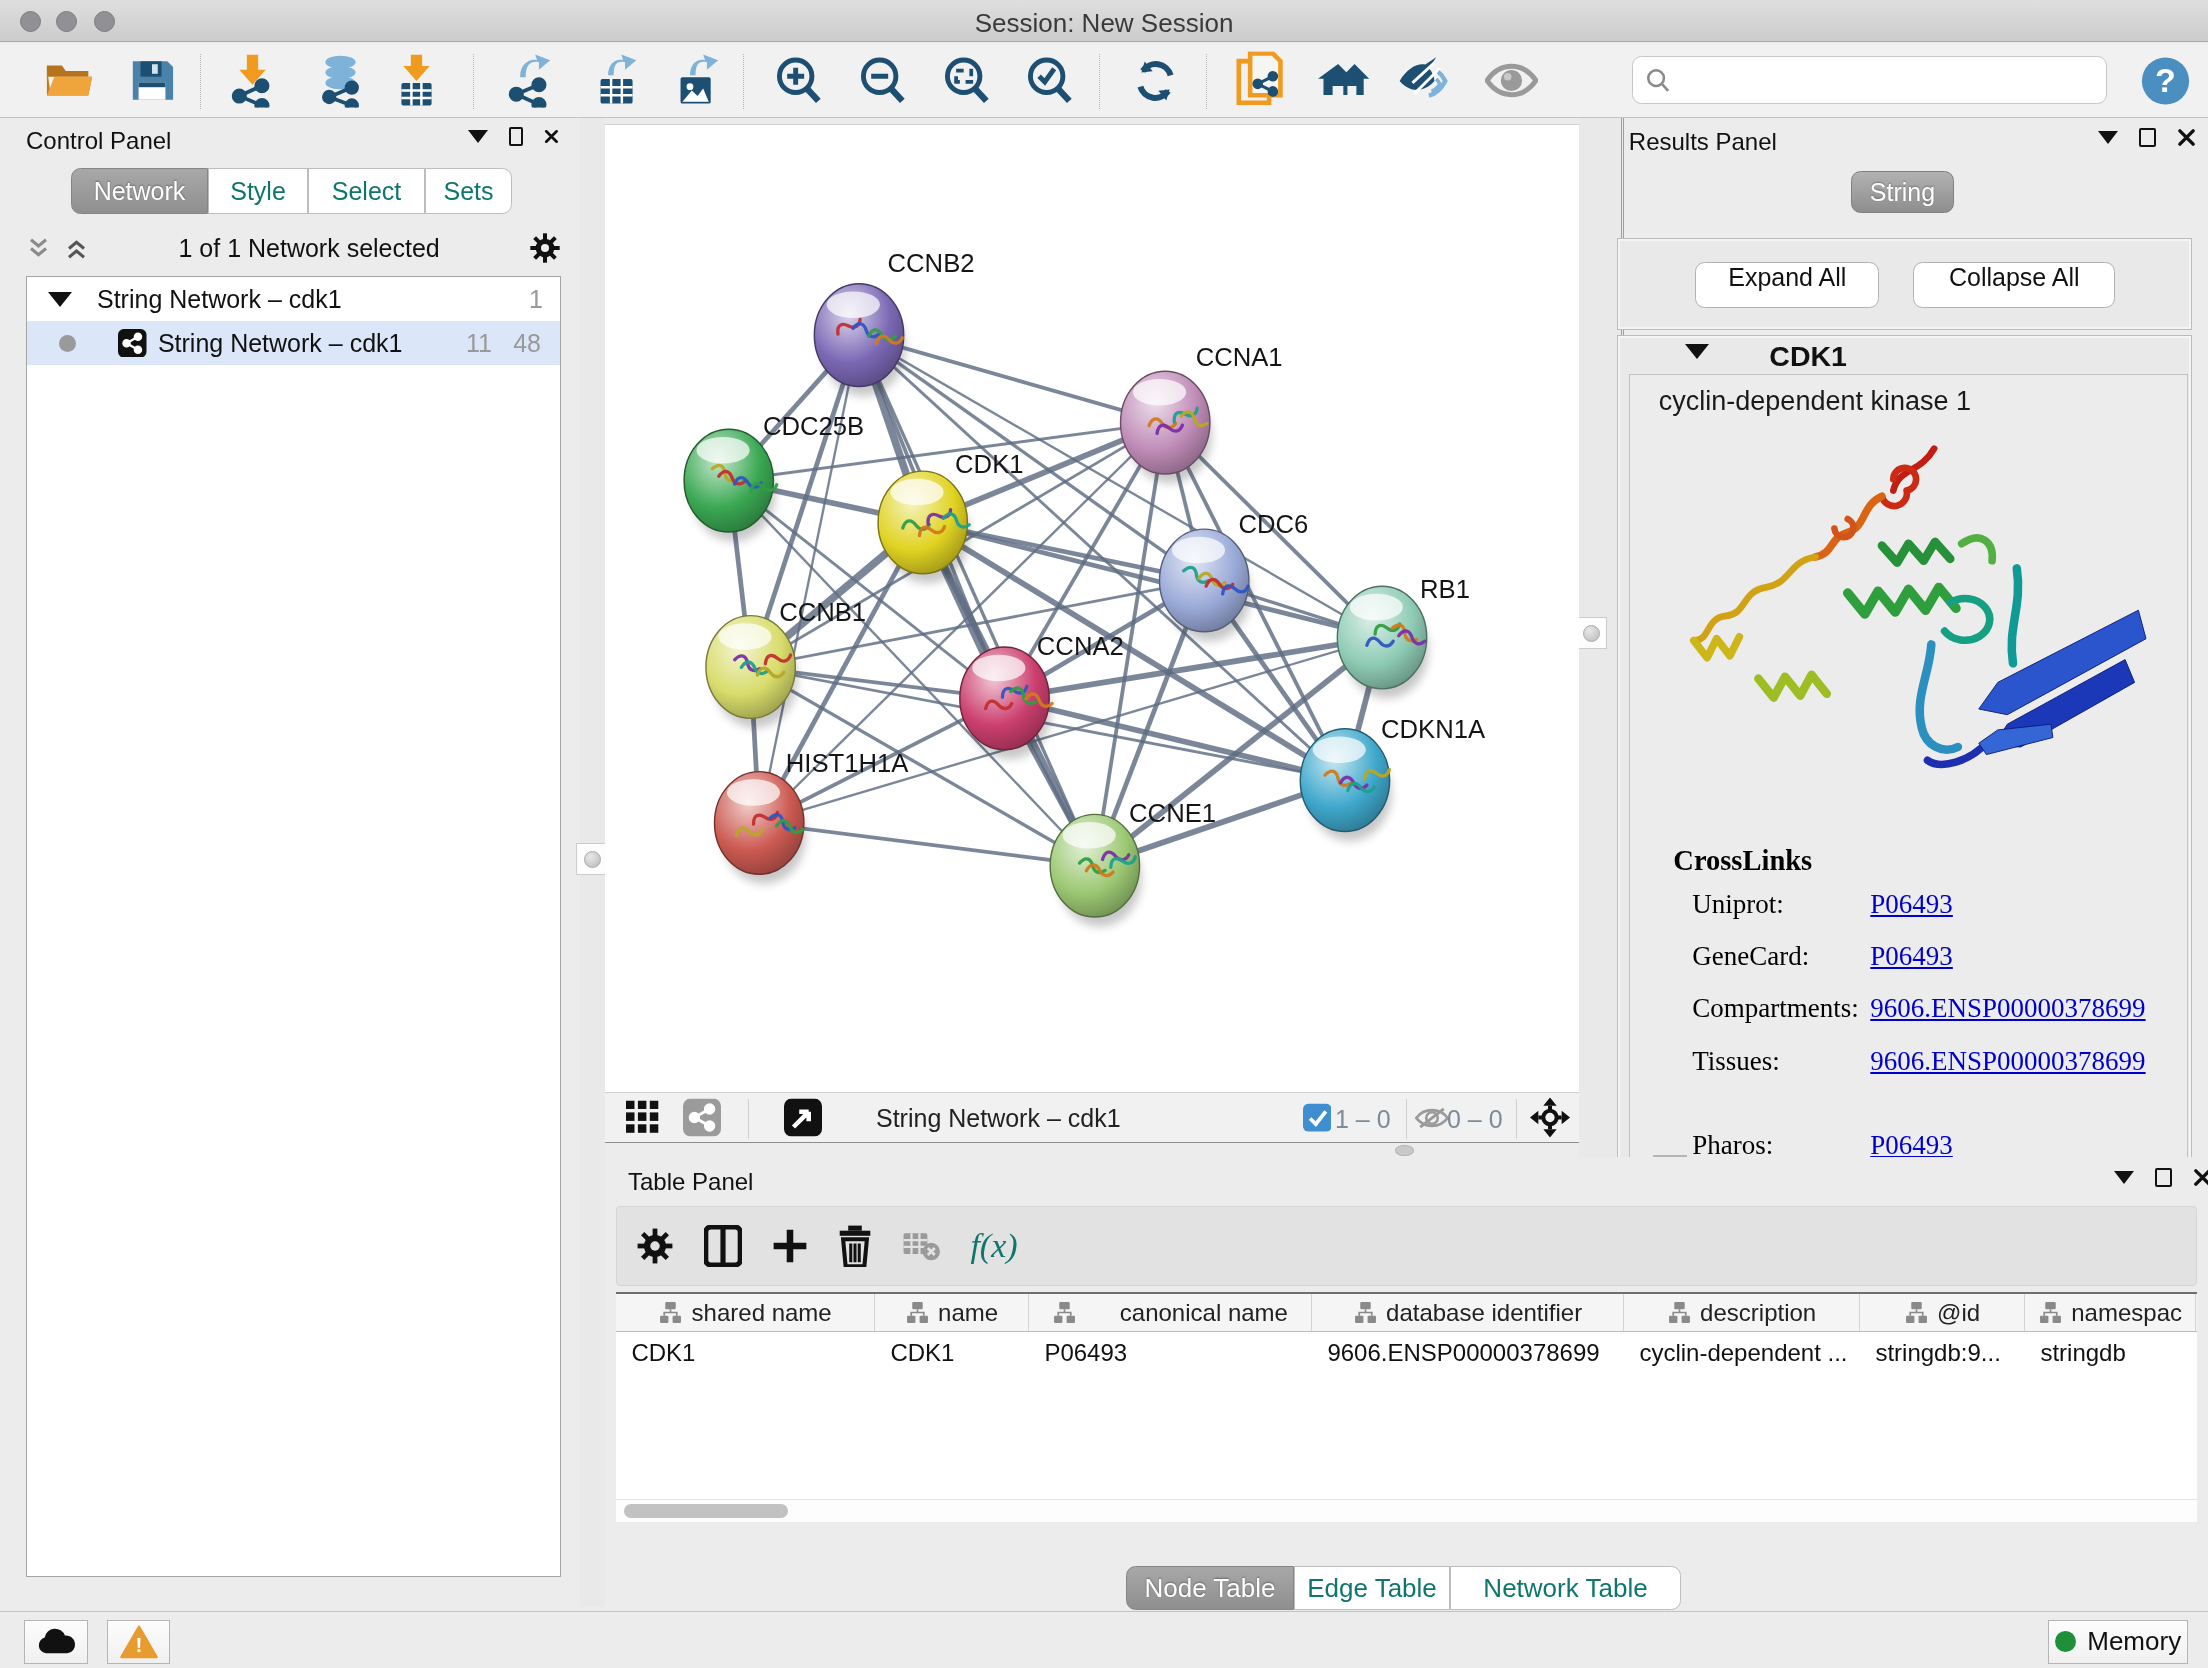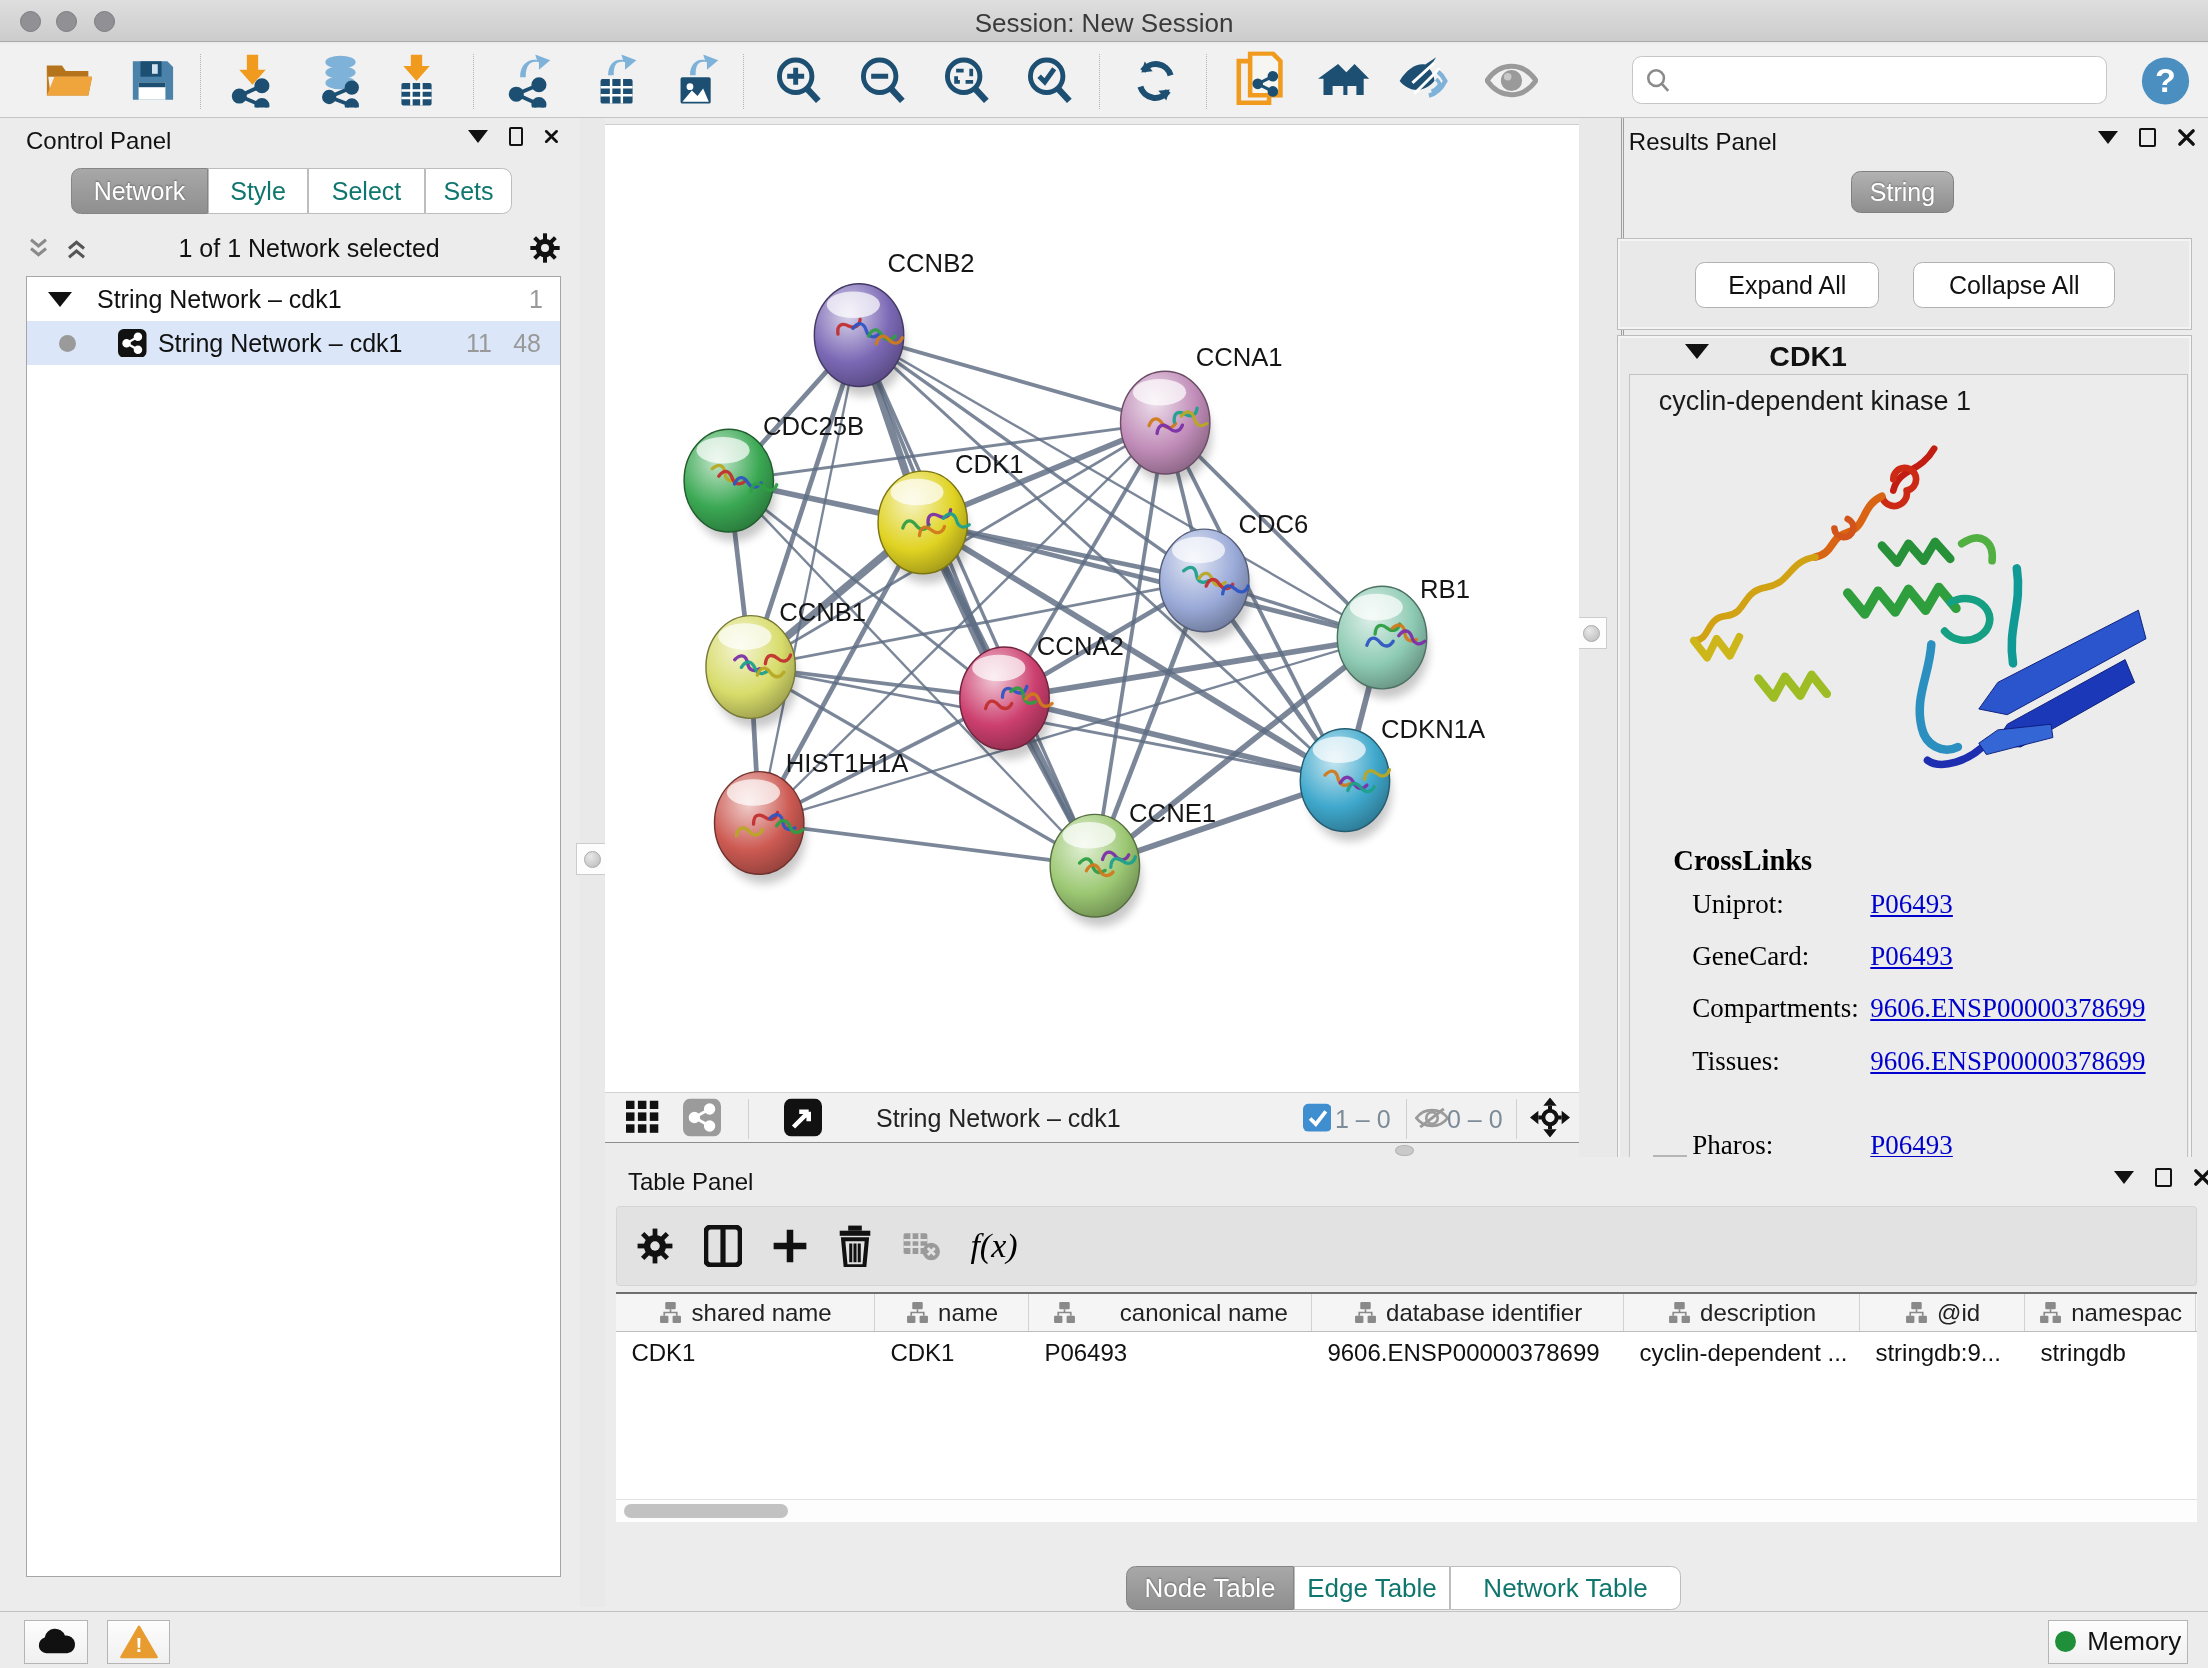--- a/index.html
+++ b/index.html
@@ -75,40 +75,40 @@
   
   .rp { position:absolute; left:1624px; top:118px; width:585px; height:1039px; background:#ececec; }
   .rp .panel-head { position:absolute; left:4.8px; top:9.5px; width:571px; }
   .string-tab { position:absolute; left:227px; top:53px; width:103px; height:42px;
     background:linear-gradient(#b2b2b2,#8e8e8e); border:1px solid #808080; border-radius:9.5px;
     color:#ffffff; font-size:25px; display:flex; align-items:center; justify-content:center;
     text-shadow:0 -1px 1.9px rgba(0,0,0,.3); }
   .rp-box { position:absolute; left:-6.7px; width:575px; background:#e9e9e9;
     border:1.9px solid #bcbcbc; box-shadow:inset 0 0 0 1.9px #f4f4f4; }
   .rp-btn { position:absolute; height:46px; background:#ffffff; border:1.9px solid #b2b2b2;
-    border-radius:9.5px; font-size:25px; color:#111; display:flex; align-items:center; justify-content:center; }
+    border-radius:9.5px; font-size:25px; color:#111; display:flex; align-items:flex-start; justify-content:center; }
   .gene-head { position:absolute; left:0; top:3.8px; width:100%; height:28.5px; }
   .gene-name { position:absolute; left:151px; top:0; font-size:28.5px; font-weight:bold; color:#111; }
   .inner-box { position:absolute; left:11px; top:38px; width:559px; height:808px;
     background:#ececec; border:1.9px solid #c2c2c2; }
   .descr { position:absolute; left:28.5px; top:11.4px; font-size:27px; color:#1a1a1a; }
   .xl-title { position:absolute; left:43px; top:470px; font-family:"Liberation Serif",serif;
     font-weight:bold; font-size:28.5px; color:#000; }
   .xl-row { position:absolute; left:62px; width:485px; height:32px;
     font-family:"Liberation Serif",serif; font-size:27px; color:#000; }
   .xl-row a { position:absolute; left:178px; color:#0000cc; text-decoration:underline; }
   .mini-thumb { position:absolute; left:23px; top:780px; width:34px; height:10.5px; background:#b5b5b5; }
 
   
   .tp { position:absolute; left:605px; top:1157px; width:1604px; height:455px; background:#ececec; }
   .tp .panel-head { position:absolute; left:23px; top:11.4px; width:1569px; }
   .tp-toolbar { position:absolute; left:11.4px; top:49px; width:1581px; height:80px;
     background:#e2e2e2; border:1px solid #d5d5d5; border-radius:3.8px;
     display:flex; align-items:center; gap:30px; padding-left:19px; }
-  .fx { font-family:"Liberation Serif",serif; font-style:italic; font-size:34px; color:#000000; }
+  .fx { font-family:"Liberation Serif",serif; font-style:italic; font-size:34px; color:#0f766e; }
   .dtable { position:absolute; left:11.4px; top:135px; width:1581px; height:230px;
     background:#ffffff; border-top:2.9px solid #6e6e6e; border-bottom:1px solid #c9c9c9; }
   .thead { display:flex; height:38px; background:#f5f5f5; border-bottom:1.9px solid #bdbdbd; }
   .th { display:flex; align-items:center; justify-content:center; gap:9.5px; font-size:24px;
     color:#222; border-right:1.9px solid #d2d2d2; overflow:hidden; white-space:nowrap; }
   .trow { display:flex; height:40px; }
   .td { font-size:24px; color:#111; padding:6.7px 0 0 15px; overflow:hidden; white-space:nowrap; }
   .hscroll { position:absolute; left:11.4px; top:342px; width:1581px; height:23px; background:#fdfdfd;
     border-top:1px solid #e2e2e2; }
   .hthumb { position:absolute; left:7.6px; top:3.8px; width:164px; height:14.3px; background:#c2c2c2;

